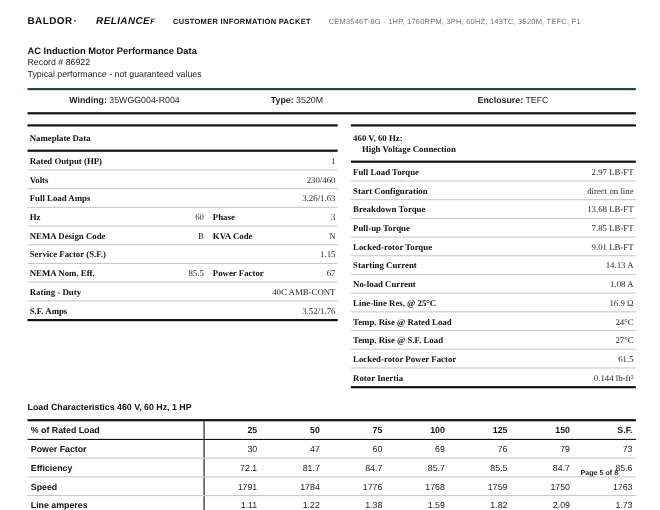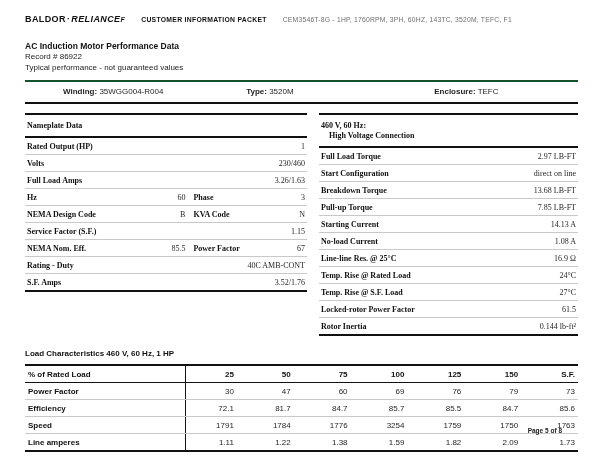--- a/index.html
+++ b/index.html
@@ -11,21 +11,21 @@
     position:relative;
     overflow:hidden;
     -webkit-font-smoothing:antialiased;
   }
   .page { padding:14px 22px 0 25px; }
 
   
   .topbar { display:flex; align-items:baseline; gap:16px; white-space:nowrap; }
   .brand { font-size:9px; font-weight:bold; letter-spacing:.4px; color:#111; }
   .brand .sep { padding:0 1px; }
-  .brand .it { font-style:italic; }
+  .brand .it { font-style:italic;margin-left:16px; }
   .brand .mark { font-style:italic; font-size:7px; }
   .packet-title { font-size:6.8px; font-weight:bold; letter-spacing:.3px; color:#111; }
   .model { font-size:6.8px; color:#6f6f6f; letter-spacing:.2px; }
 
   
   .titleblock { margin-top:17px; font-size:8px; line-height:1.32; color:#222; }
   .titleblock .t { font-weight:bold; font-size:8.5px; color:#111; }
 
   
   .winding {
@@ -179,20 +179,24 @@
       </div>
       <div class="row">
         <span class="lbl">Breakdown Torque</span>
         <span class="val">13.68 LB-FT</span>
       </div>
       <div class="row">
         <span class="lbl">Pull-up Torque</span>
         <span class="val">7.85 LB-FT</span>
       </div>
       <div class="row">
+        <span class="lbl">Locked-rotor Torque</span>
+        <span class="val">9.01 LB-FT</span>
+      </div>
+      <div class="row">
         <span class="lbl">Starting Current</span>
         <span class="val">14.13 A</span>
       </div>
       <div class="row">
         <span class="lbl">No-load Current</span>
         <span class="val">1.08 A</span>
       </div>
       <div class="row">
         <span class="lbl">Line-line Res. @ 25°C</span>
         <span class="val">16.9 Ω</span>
@@ -257,21 +261,21 @@
         <div class="lt-cell">85.6</div>
       </div>
     </div>
 
     <div class="lt-row">
       <div class="lt-label">Speed</div>
       <div class="lt-vals">
         <div class="lt-cell">1791</div>
         <div class="lt-cell">1784</div>
         <div class="lt-cell">1776</div>
-        <div class="lt-cell">3254</div>
+        <div class="lt-cell">1768</div>
         <div class="lt-cell">1759</div>
         <div class="lt-cell">1750</div>
         <div class="lt-cell">1763</div>
       </div>
     </div>
 
     <div class="lt-row">
       <div class="lt-label">Line amperes</div>
       <div class="lt-vals">
         <div class="lt-cell">1.11</div>

